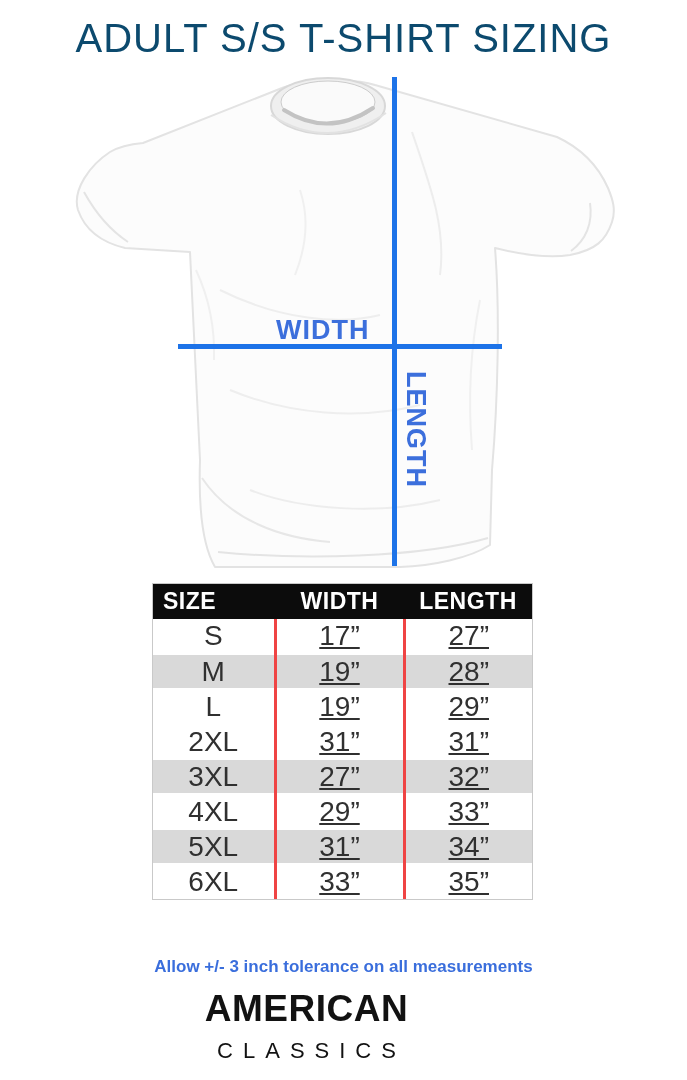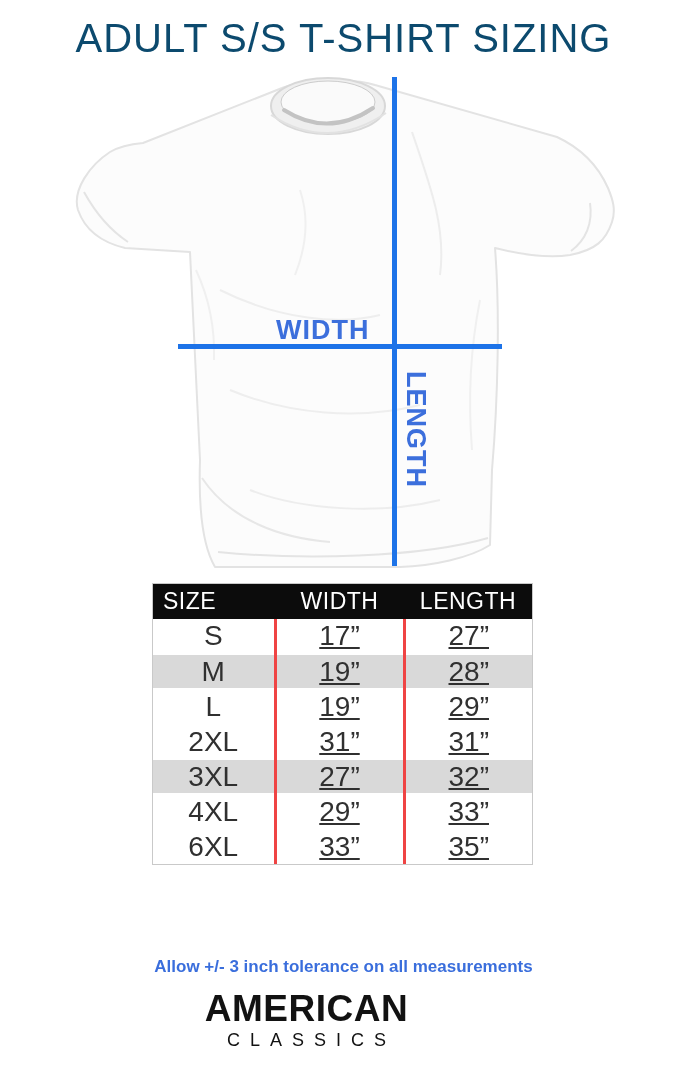--- a/index.html
+++ b/index.html
@@ -34,39 +34,39 @@
   
   .table-wrap {
     position:absolute; top:583px; left:152px; width:381px;
     border:1px solid #c9c9c9; background:#ffffff;
   }
   table { width:100%; border-collapse:collapse; table-layout:fixed; }
   col.c-size   { width:122px; }
   col.c-width  { width:129px; }
   col.c-length { width:128px; }
   th {
-    background:var(--hdr,#0c0c0c); color:#ffffff; font-weight:normal;
+    background:var(--hdr,#0c0c0c); color:#ffffff; font-weight:bold;
     font-size:23px; height:35px; text-align:center; letter-spacing:0.5px;
   }
   th.first { text-align:left; padding-left:10px; }
   td {
     height:35px; text-align:center; font-size:28px; font-weight:300;
     color:#303030; background:#ffffff;
   }
   tbody tr + tr td { border-top:2px solid #ffffff; }
   td + td { border-left:3px solid #ef4444;text-decoration:underline; }
   tbody tr.odd td { background:var(--stripe,#d9d9d9); }
   
   .note {
     position:absolute; top:957px; left:0; width:687px; text-align:center;
     font-size:17px; font-weight:bold; color:var(--note,#3a6edc); white-space:nowrap;
   }
   .brand { position:absolute; top:990px; left:0; width:613px; text-align:center; color:#121212; }
   .brand-line1 { font-size:37px; font-weight:800; letter-spacing:0.5px; line-height:1.05; }
-  .brand-line2 { font-size:18px; font-weight:400; letter-spacing:10px; text-indent:10px; margin-top:1px; }
+  .brand-line2 { font-size:22px; font-weight:400; letter-spacing:10px; text-indent:10px; margin-top:9px; }
 </style>
 </head>
 <body>
 
 <div class="page">
 
   <h1 class="title">ADULT S/S T-SHIRT SIZING</h1>
 
   <div class="shirt-area" style="--line: #1d73e8;">
 
@@ -155,20 +155,25 @@
           <tr class="odd">
             <td>3XL</td>
             <td>27”</td>
             <td>32”</td>
           </tr>
           <tr class="even">
             <td>4XL</td>
             <td>29”</td>
             <td>33”</td>
           </tr>
+          <tr class="odd">
+            <td>5XL</td>
+            <td>31”</td>
+            <td>34”</td>
+          </tr>
           <tr class="even">
             <td>6XL</td>
             <td>33”</td>
             <td>35”</td>
           </tr>
         </tbody>
     </table>
   </div>
 
   <div class="note" style="color: rgb(58, 110, 220);">Allow +/- 3 inch tolerance on all measurements</div>

